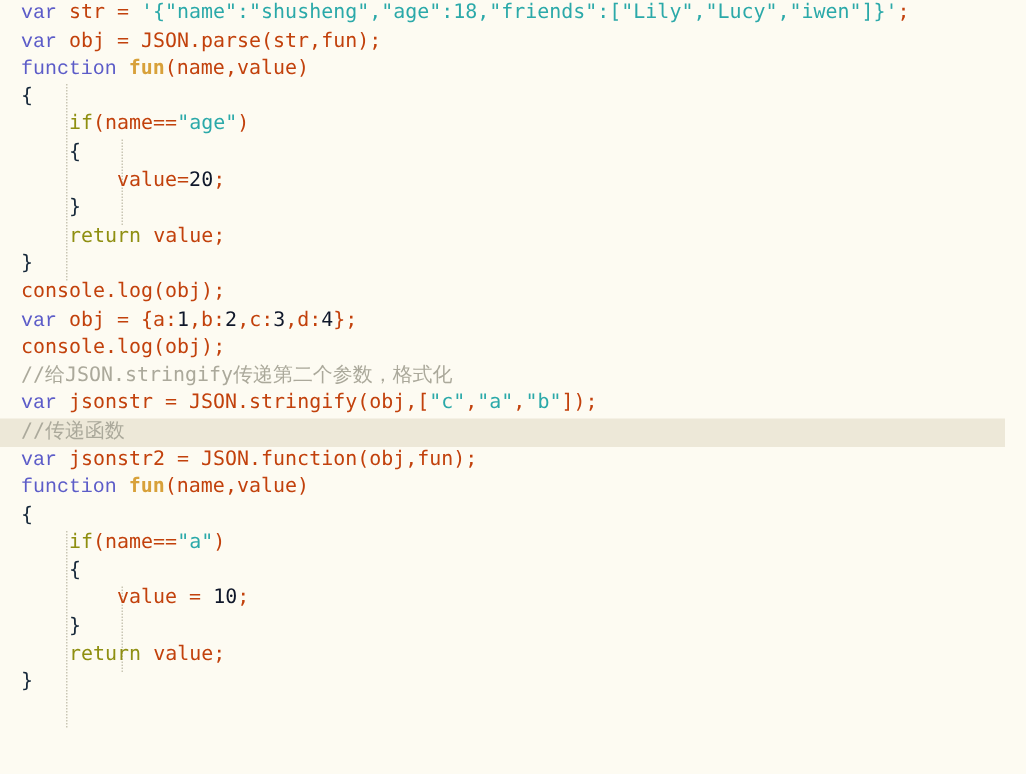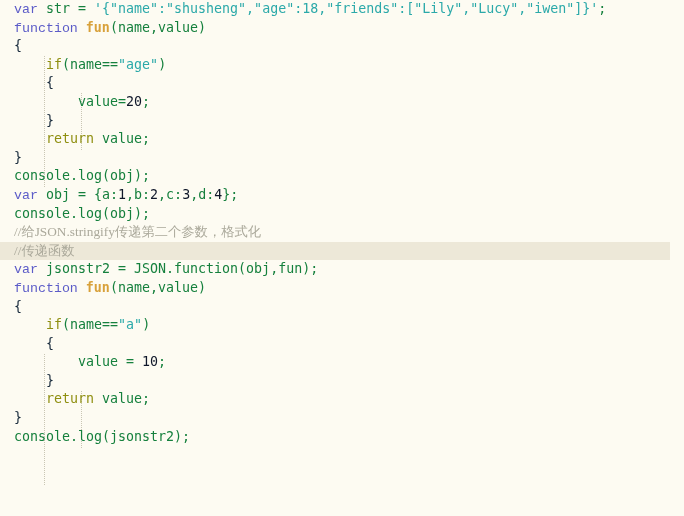--- a/index.html
+++ b/index.html
@@ -56,53 +56,54 @@
     width: 684px;
     box-sizing: border-box;
   }
 
   
   .kw        { color: #5C5CC8; font-family: Liberation Mono, monospace; }   
   .kw2       { color: #8F8F11; text-align: center; }   
   .fname     { color: #D8A13A; font-weight: bold; }   
   .str       { color: #2BA9A9; }   
   .num       { color: #0f172a; }   
-  .cmt       { color: #ABA99B; font-family: Liberation Serif, serif; }   
-  .pun       { color: #15803d; }   
+  .cmt       { color: #ABA99B; }   
+  .pun       { color: #c2410c; }   
   .brace     { color: #16283A; }
 </style>
 </head>
 <body>
 
 <div id="editor">
   <div id="indent-guides">
       <div class="indent-guide" style="left: 44px; top: 56px; height: 131px;"></div>
       <div class="indent-guide" style="left: 81px; top: 93px; height: 57px;"></div>
       <div class="indent-guide" style="left: 44px; top: 354px; height: 131px;"></div>
       <div class="indent-guide" style="left: 81px; top: 391px; height: 57px;"></div>
     </div>
   <div id="code-lines">
       <div class="code-line"><span class="kw">var</span><span class="pun"> str </span><span class="pun">=</span><span class="pun"> </span><span class="str">'{"name":"shusheng","age":18,"friends":["Lily","Lucy","iwen"]}'</span><span class="pun">;</span></div>
+      <div class="code-line"><span class="kw">var</span><span class="pun"> obj </span><span class="pun">=</span><span class="pun"> JSON.parse(str,fun);</span></div>
       <div class="code-line"><span class="kw">function</span><span class="pun"> </span><span class="fname">fun</span><span class="pun">(name,value)</span></div>
       <div class="code-line"><span class="brace">{</span></div>
       <div class="code-line"><span class="pun">    </span><span class="kw2">if</span><span class="pun">(name==</span><span class="str">"age"</span><span class="pun">)</span></div>
       <div class="code-line"><span class="pun">    </span><span class="brace">{</span></div>
       <div class="code-line"><span class="pun">        value=</span><span class="num">20</span><span class="pun">;</span></div>
       <div class="code-line"><span class="pun">    </span><span class="brace">}</span></div>
       <div class="code-line"><span class="pun">    </span><span class="kw2">return</span><span class="pun"> value;</span></div>
       <div class="code-line"><span class="brace">}</span></div>
       <div class="code-line"><span class="pun">console.log(obj);</span></div>
       <div class="code-line"><span class="kw">var</span><span class="pun"> obj </span><span class="pun">=</span><span class="pun"> {a:</span><span class="num">1</span><span class="pun">,b:</span><span class="num">2</span><span class="pun">,c:</span><span class="num">3</span><span class="pun">,d:</span><span class="num">4</span><span class="pun">};</span></div>
       <div class="code-line"><span class="pun">console.log(obj);</span></div>
       <div class="code-line"><span class="cmt">//给JSON.stringify传递第二个参数，格式化</span></div>
+      <div class="code-line"><span class="kw">var</span><span class="pun"> jsonstr </span><span class="pun">=</span><span class="pun"> JSON.stringify(obj,[</span><span class="str">"c"</span><span class="pun">,</span><span class="str">"a"</span><span class="pun">,</span><span class="str">"b"</span><span class="pun">]);</span></div>
       <div class="code-line current"><span class="cmt">//传递函数</span></div>
       <div class="code-line"><span class="kw">var</span><span class="pun"> jsonstr2 </span><span class="pun">=</span><span class="pun"> JSON.function(obj,fun);</span></div>
       <div class="code-line"><span class="kw">function</span><span class="pun"> </span><span class="fname">fun</span><span class="pun">(name,value)</span></div>
       <div class="code-line"><span class="brace">{</span></div>
       <div class="code-line"><span class="pun">    </span><span class="kw2">if</span><span class="pun">(name==</span><span class="str">"a"</span><span class="pun">)</span></div>
       <div class="code-line"><span class="pun">    </span><span class="brace">{</span></div>
       <div class="code-line"><span class="pun">        value = </span><span class="num">10</span><span class="pun">;</span></div>
       <div class="code-line"><span class="pun">    </span><span class="brace">}</span></div>
       <div class="code-line"><span class="pun">    </span><span class="kw2">return</span><span class="pun"> value;</span></div>
       <div class="code-line"><span class="brace">}</span></div>
-      <div class="code-line"><span class="pun">console.log(jsonstr2);</span></div>
     </div>
 </div>
 
 </body></html>

